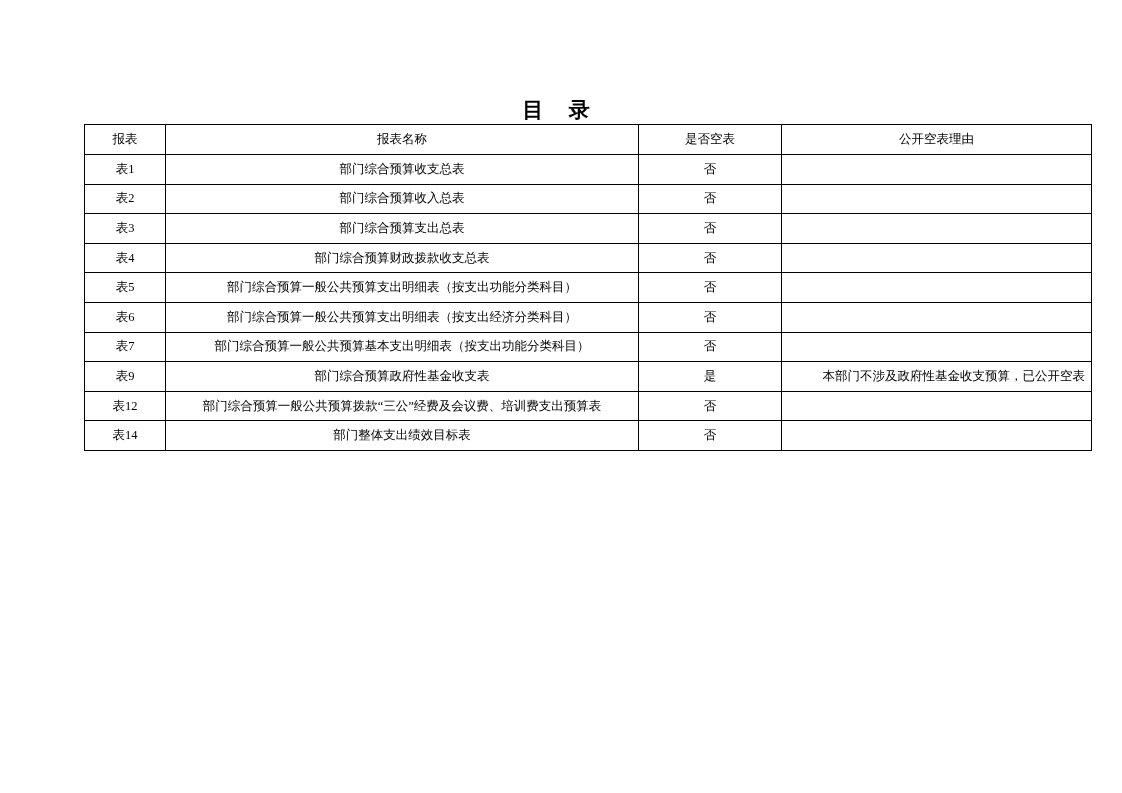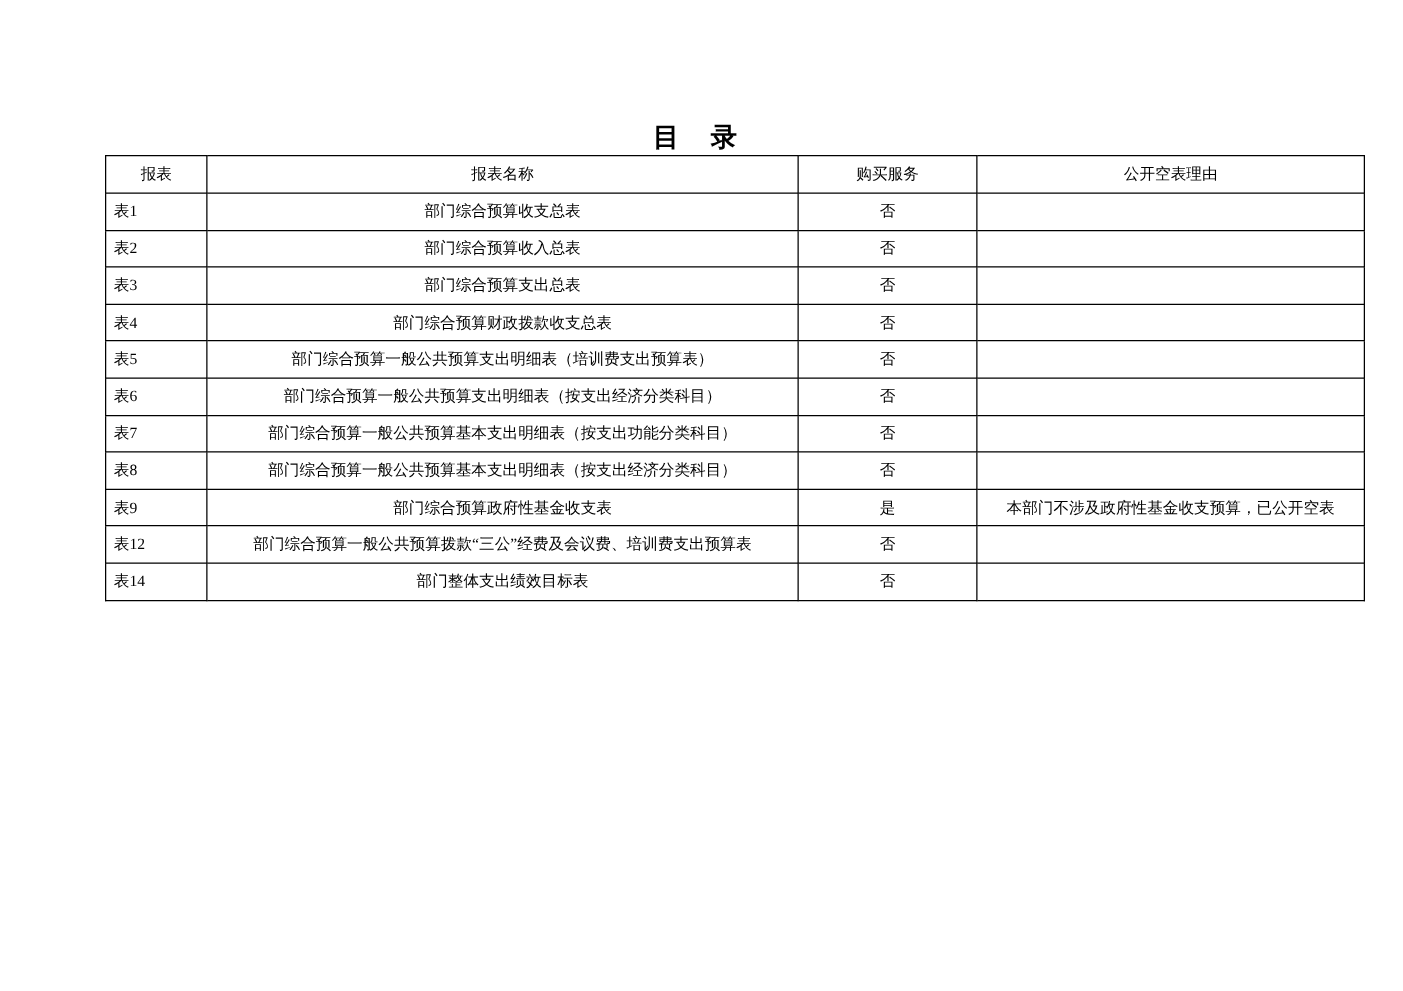--- a/index.html
+++ b/index.html
@@ -49,40 +49,40 @@
     font-weight: normal;
     padding: 0 6px;
     height: 28.6px;
     font-family: "Liberation Serif", "DejaVu Serif", serif;
     vertical-align: middle;
   }
   table.catalog thead td {
     text-align: center;
     height: 29px;
   }
-  .col-no    { width: 68px;  }
+  .col-no    { width: 68px;  text-align: center; }
   .col-name  { width: 460px; text-align: center; padding-left: 10px; }
   .col-empty { width: 130px; text-align: center; }
-  .col-reason{ width: 297px; text-align: center; }
+  .col-reason{ width: 297px; text-align: right; }
   .hdr { text-align: center !important; }
 </style>
 </head>
 <body>
 
 <div class="page">
 
   <div class="doc-title">目  录</div>
 
   <div class="table-wrap">
     <table class="catalog">
       <thead>
         <tr>
           <td class="col-no hdr">报表</td>
           <td class="col-name hdr">报表名称</td>
-          <td class="col-empty hdr">购买服务</td>
+          <td class="col-empty hdr">是否空表</td>
           <td class="col-reason hdr">公开空表理由</td>
         </tr>
       </thead>
       <tbody>
         <tr>
           <td class="col-no">表1</td>
           <td class="col-name">部门综合预算收支总表</td>
           <td class="col-empty">否</td>
           <td class="col-reason"></td>
         </tr>
@@ -99,39 +99,33 @@
           <td class="col-reason"></td>
         </tr>
         <tr>
           <td class="col-no">表4</td>
           <td class="col-name">部门综合预算财政拨款收支总表</td>
           <td class="col-empty">否</td>
           <td class="col-reason"></td>
         </tr>
         <tr>
           <td class="col-no">表5</td>
-          <td class="col-name">部门综合预算一般公共预算支出明细表（培训费支出预算表）</td>
+          <td class="col-name">部门综合预算一般公共预算支出明细表（按支出功能分类科目）</td>
           <td class="col-empty">否</td>
           <td class="col-reason"></td>
         </tr>
         <tr>
           <td class="col-no">表6</td>
           <td class="col-name">部门综合预算一般公共预算支出明细表（按支出经济分类科目）</td>
           <td class="col-empty">否</td>
           <td class="col-reason"></td>
         </tr>
         <tr>
           <td class="col-no">表7</td>
           <td class="col-name">部门综合预算一般公共预算基本支出明细表（按支出功能分类科目）</td>
-          <td class="col-empty">否</td>
-          <td class="col-reason"></td>
-        </tr>
-        <tr>
-          <td class="col-no">表8</td>
-          <td class="col-name">部门综合预算一般公共预算基本支出明细表（按支出经济分类科目）</td>
           <td class="col-empty">否</td>
           <td class="col-reason"></td>
         </tr>
         <tr>
           <td class="col-no">表9</td>
           <td class="col-name">部门综合预算政府性基金收支表</td>
           <td class="col-empty">是</td>
           <td class="col-reason">本部门不涉及政府性基金收支预算，已公开空表</td>
         </tr>
         <tr>

